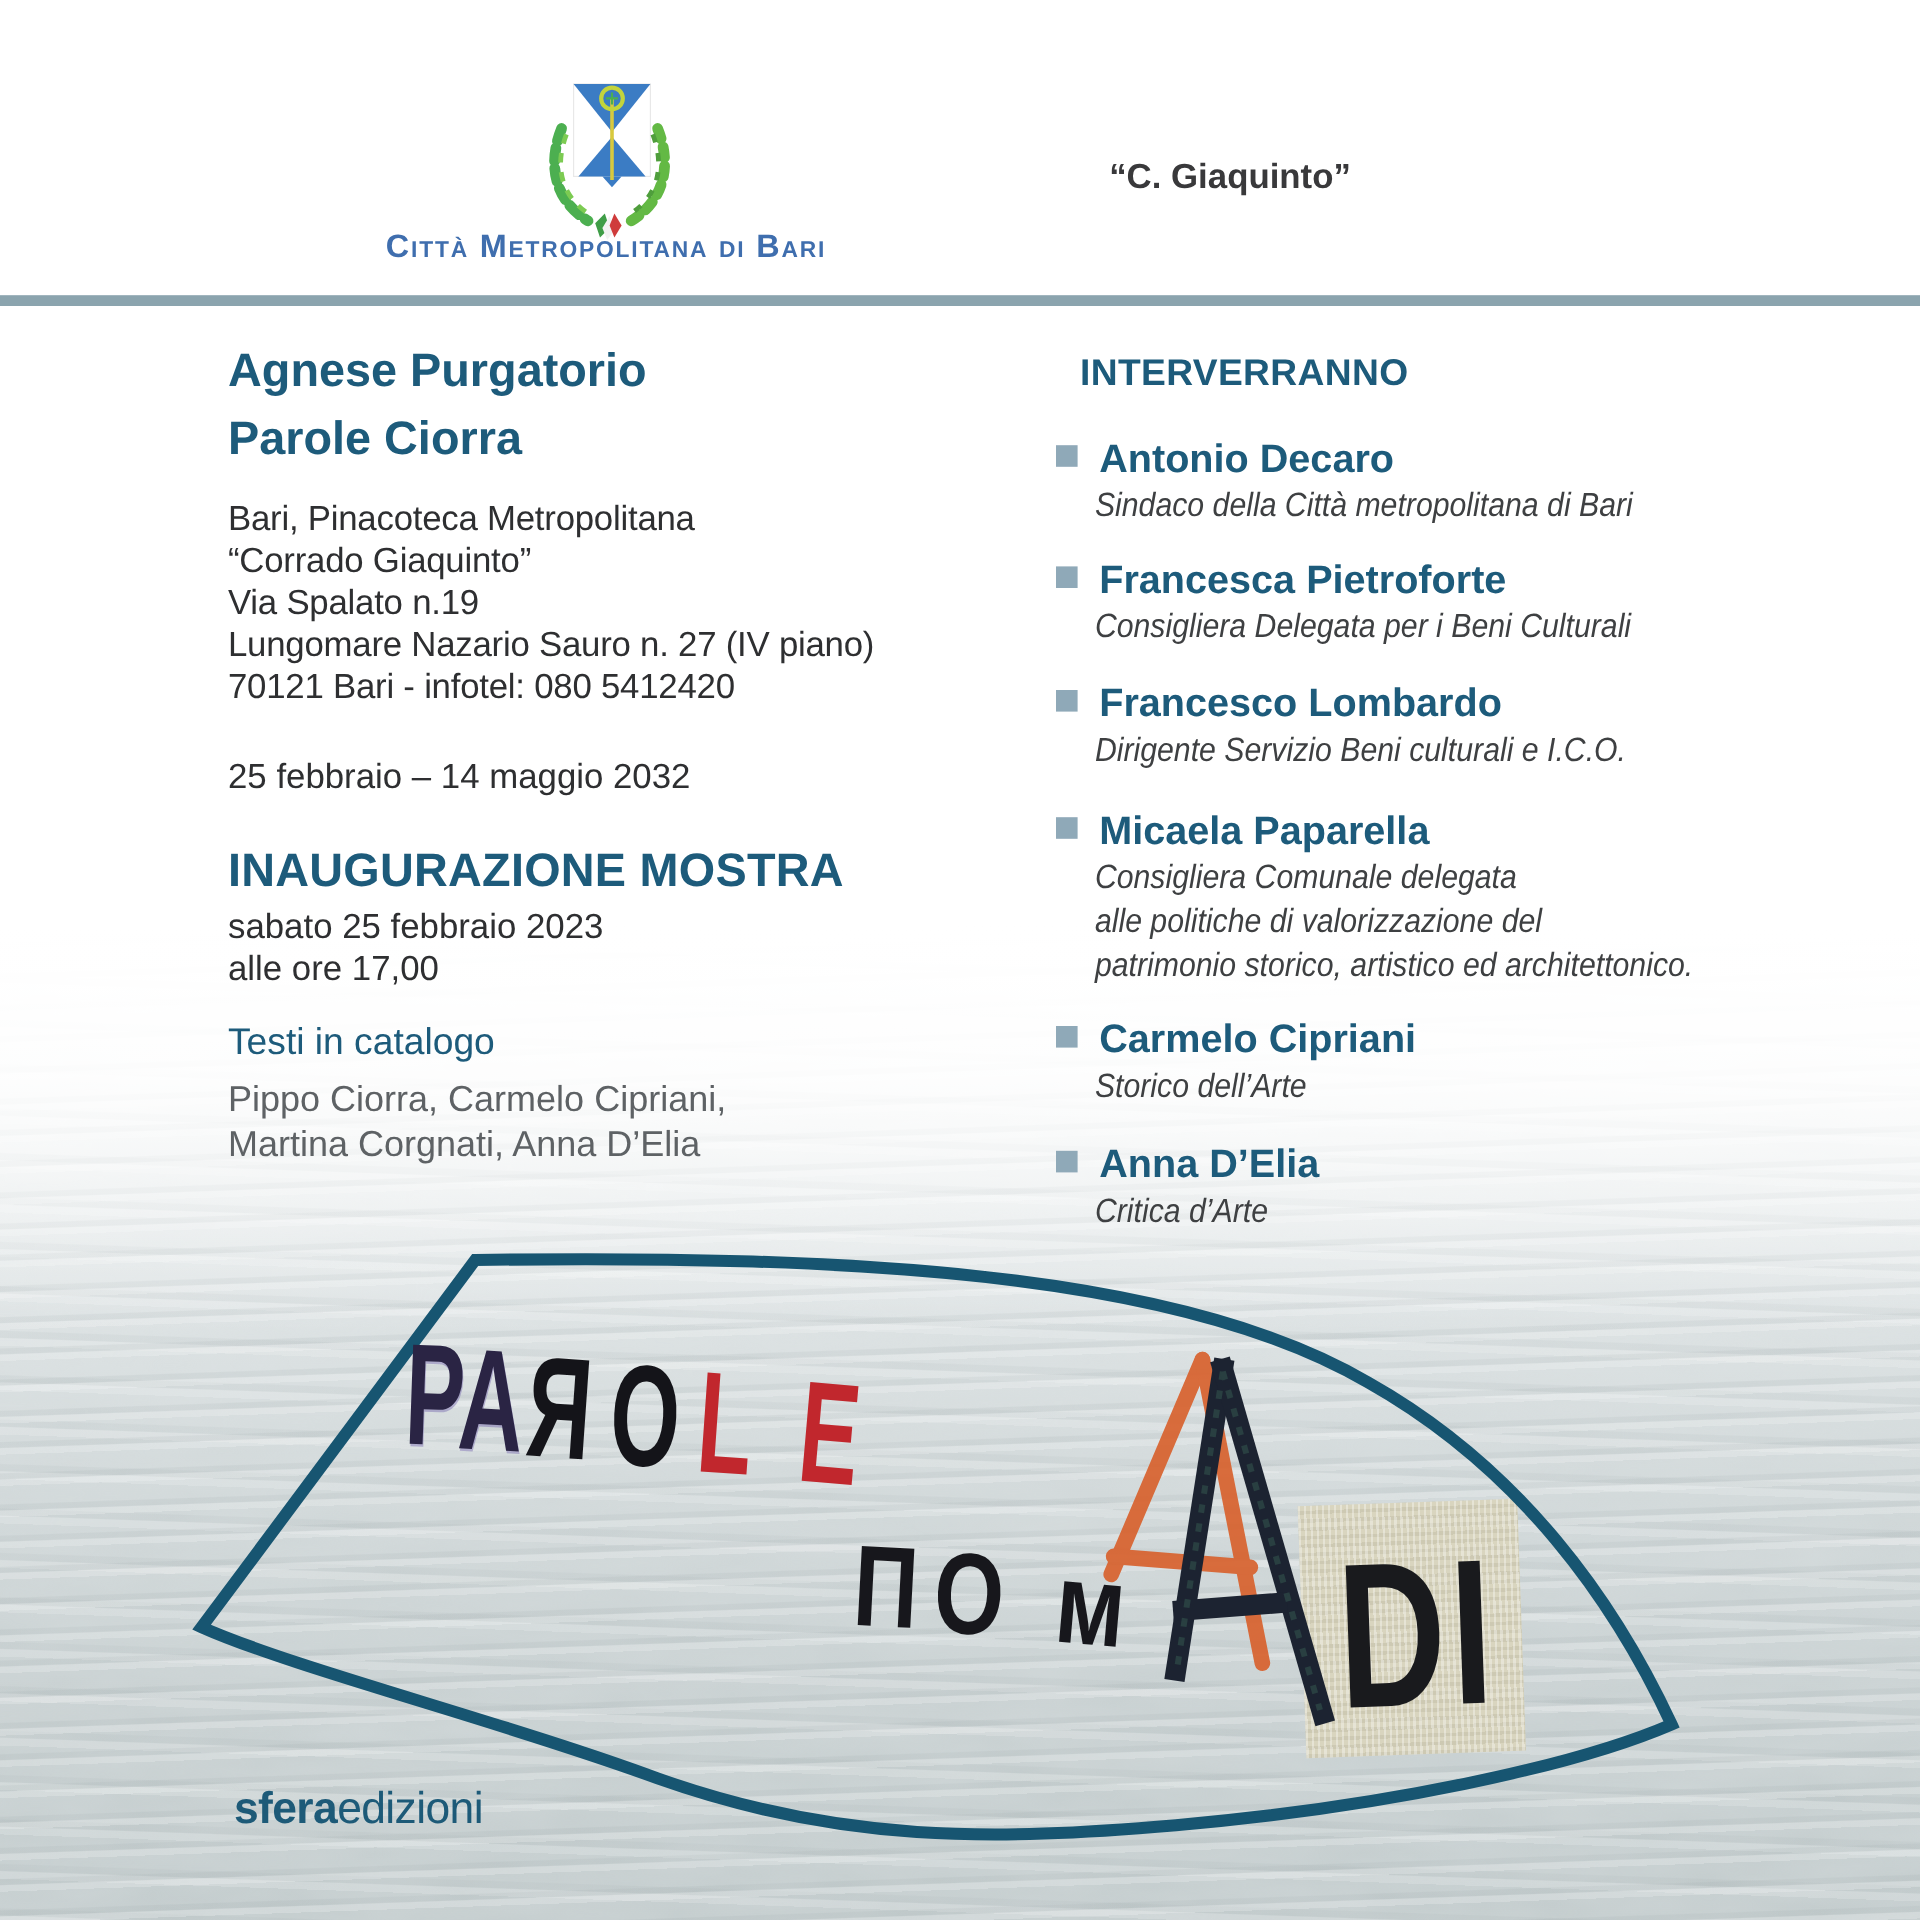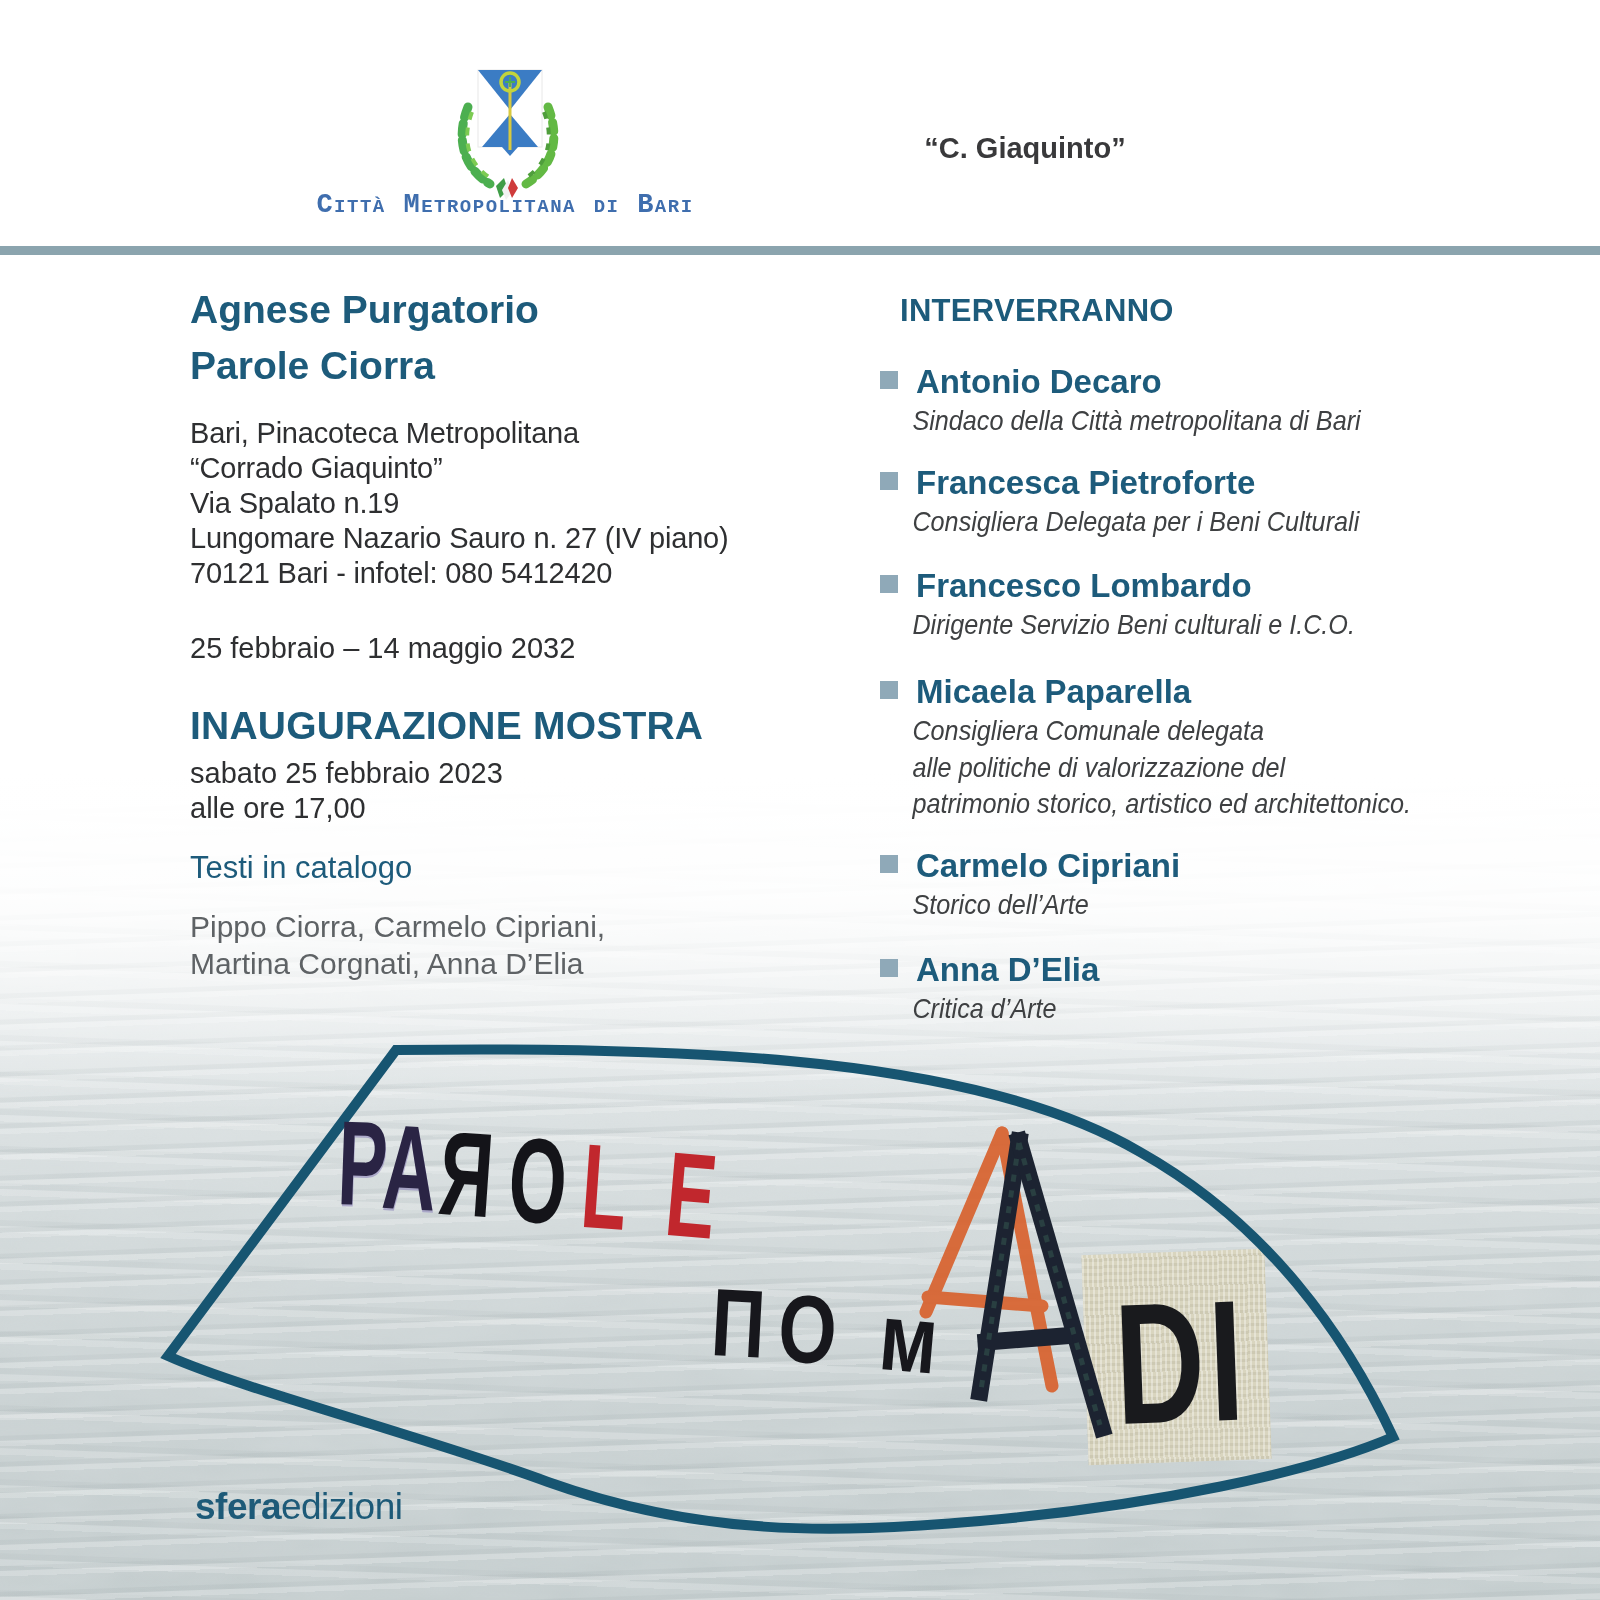--- a/index.html
+++ b/index.html
@@ -17,38 +17,38 @@
   }
   .sea-noise{position:absolute;left:0;top:0;width:100%;height:100%;opacity:.5;}
   .sea-fade{
     position:absolute;left:0;top:0;width:100%;height:340px;
     background:linear-gradient(180deg,#ffffff 0%,rgba(255,255,255,.88) 38%,rgba(255,255,255,0) 100%);
   }
   
   .logo-svg{position:absolute;left:438px;top:52px;}
   .logo-caption{
     position:absolute;left:270px;top:190px;width:470px;text-align:center;
-    font-family:Liberation Mono, monospace;font-variant:small-caps;font-weight:600;
+    font-family:Liberation Sans, sans-serif;font-variant:small-caps;font-weight:600;
     font-size:27px;letter-spacing:1.5px;color:#3f6eae;
   }
   .venue{position:absolute;left:770px;top:112px;width:510px;text-align:center;color:#55575a;}
   .venue-line1{font-size:28px;letter-spacing:.5px;}
   .venue-line2{font-size:29px;font-weight:bold;color:#39393b;margin-top:20px;}
   .divider{position:absolute;left:0;top:246px;width:1600px;height:9px;background:#8ba4ae;}
   
   .teal{color:#1d5b7b;}
   .artist-block{position:absolute;left:190px;top:282px;font-size:39px;font-weight:bold;line-height:56px;}
   .address-block{position:absolute;left:190px;top:416px;font-size:29px;line-height:35px;color:#2e2f31;letter-spacing:-.2px;white-space:nowrap;}
   .dates-line{position:absolute;left:190px;top:632px;font-size:29px;color:#2e2f31;}
   .opening-block{position:absolute;left:190px;top:704px;}
   .opening-title{font-size:39px;font-weight:bold;letter-spacing:.2px;}
   .opening-lines{font-size:29px;line-height:35px;color:#2e2f31;margin-top:8px;}
   .catalog-block{position:absolute;left:190px;top:850px;z-index:3;}
   .catalog-title{font-size:31px;font-weight:normal;}
-  .catalog-lines{font-size:30px;line-height:37px;color:#5e6265;margin-top:22px;white-space:nowrap;}
+  .catalog-lines{font-size:30px;line-height:37px;color:#5e6265;margin-top:12px;white-space:nowrap;}
   
   .right-title{position:absolute;left:900px;top:293px;font-size:31px;font-weight:bold;letter-spacing:.3px;}
   .speaker{position:absolute;left:880px;width:620px;z-index:3;}
   .sp1{top:362px}.sp2{top:463px}.sp3{top:566px}.sp4{top:672px}.sp5{top:846px}.sp6{top:950px}
   .bullet{
     display:inline-block;width:18px;height:18px;background:#8fa9b8;
     position:absolute;left:0;top:9px;
   }
   .sp-name{padding-left:36px;font-size:33px;font-weight:bold;line-height:40px;}
   .sp-role{padding-left:36px;font-size:28px;font-style:italic;color:#3e4042;line-height:34.5px;

